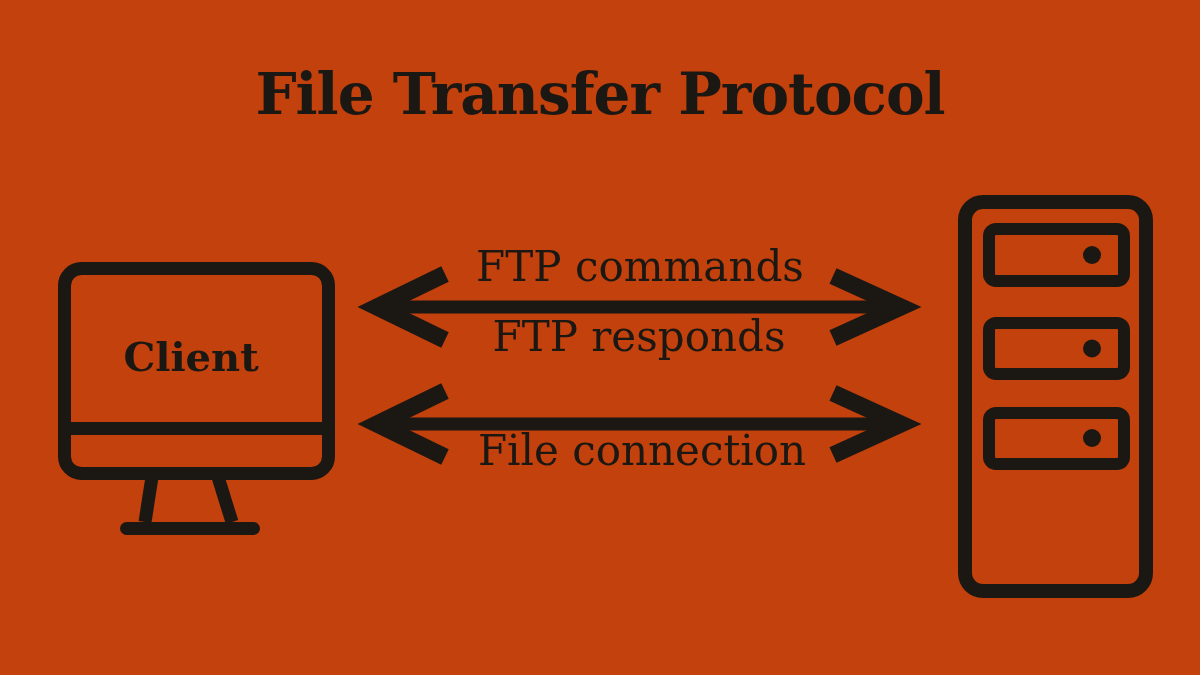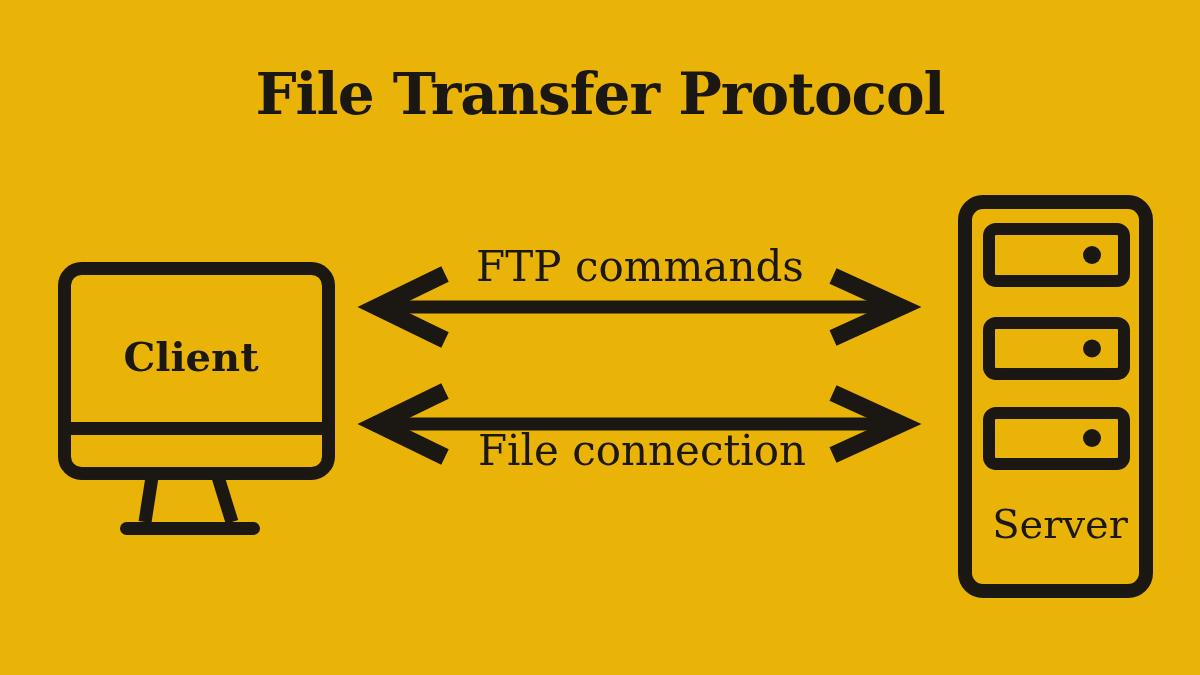--- a/index.html
+++ b/index.html
@@ -5,21 +5,21 @@
   html, body { margin: 0; padding: 0; }
   body {
     width: 1200px; height: 675px;
     background: #fcfcfb;
     font-family: "DejaVu Serif", serif;
     overflow: hidden;
   }
   .stage {
     position: relative;
     width: 1200px; height: 675px;
-    background: #eab308;
+    background: #c2410c;
     color: #1b1713;
   }
   .title {
     position: absolute;
     top: 60px; left: 0; width: 100%;
     text-align: center;
     font-size: 58px;
     font-weight: 600;
     letter-spacing: -1px;
     color: #1b1713;
@@ -63,33 +63,33 @@
 
   <svg style="left:950px; top:190px;" width="210" height="420" viewBox="0 0 210 420">
     <rect class="ink-stroke" x="15" y="12" width="181" height="389" rx="18" stroke-width="14"></rect>
     <rect class="ink-stroke" x="39" y="39" width="135" height="52" rx="7" stroke-width="12"></rect>
     <rect class="ink-stroke" x="39" y="133" width="135" height="51" rx="7" stroke-width="12"></rect>
     <rect class="ink-stroke" x="39" y="223" width="135" height="51" rx="7" stroke-width="12"></rect>
     <circle class="ink-fill" cx="142" cy="65" r="9"></circle>
     <circle class="ink-fill" cx="142" cy="158.5" r="9"></circle>
     <circle class="ink-fill" cx="142" cy="248" r="9"></circle>
   </svg>
-  <div class="node-label" style="left:960px; top:501px; width:200px;">Server</div>
 
   <svg style="left:0; top:0;" width="1200" height="675" viewBox="0 0 1200 675">
 
     <g>
       <line class="ink-stroke" x1="380" y1="307" x2="893" y2="307" stroke-width="13"></line>
       <polyline class="ink-stroke" points="445,274 377,307 445,340" stroke-width="17"></polyline>
       <polyline class="ink-stroke" points="833,276 901,307 833,338" stroke-width="17"></polyline>
     </g>
 
     <g>
       <line class="ink-stroke" x1="380" y1="424" x2="893" y2="424" stroke-width="13"></line>
       <polyline class="ink-stroke" points="445,391 377,424 445,457" stroke-width="17"></polyline>
       <polyline class="ink-stroke" points="833,393 901,424 833,455" stroke-width="17"></polyline>
     </g>
   </svg>
 
   <div class="arrow-label" style="left:440px; top:244px; width:400px;">FTP commands</div>
+  <div class="arrow-label" style="left:439px; top:314px; width:400px;">FTP responds</div>
   <div class="arrow-label" style="left:442px; top:428px; width:400px;">File connection</div>
 
 </div>
 
 </body></html>

